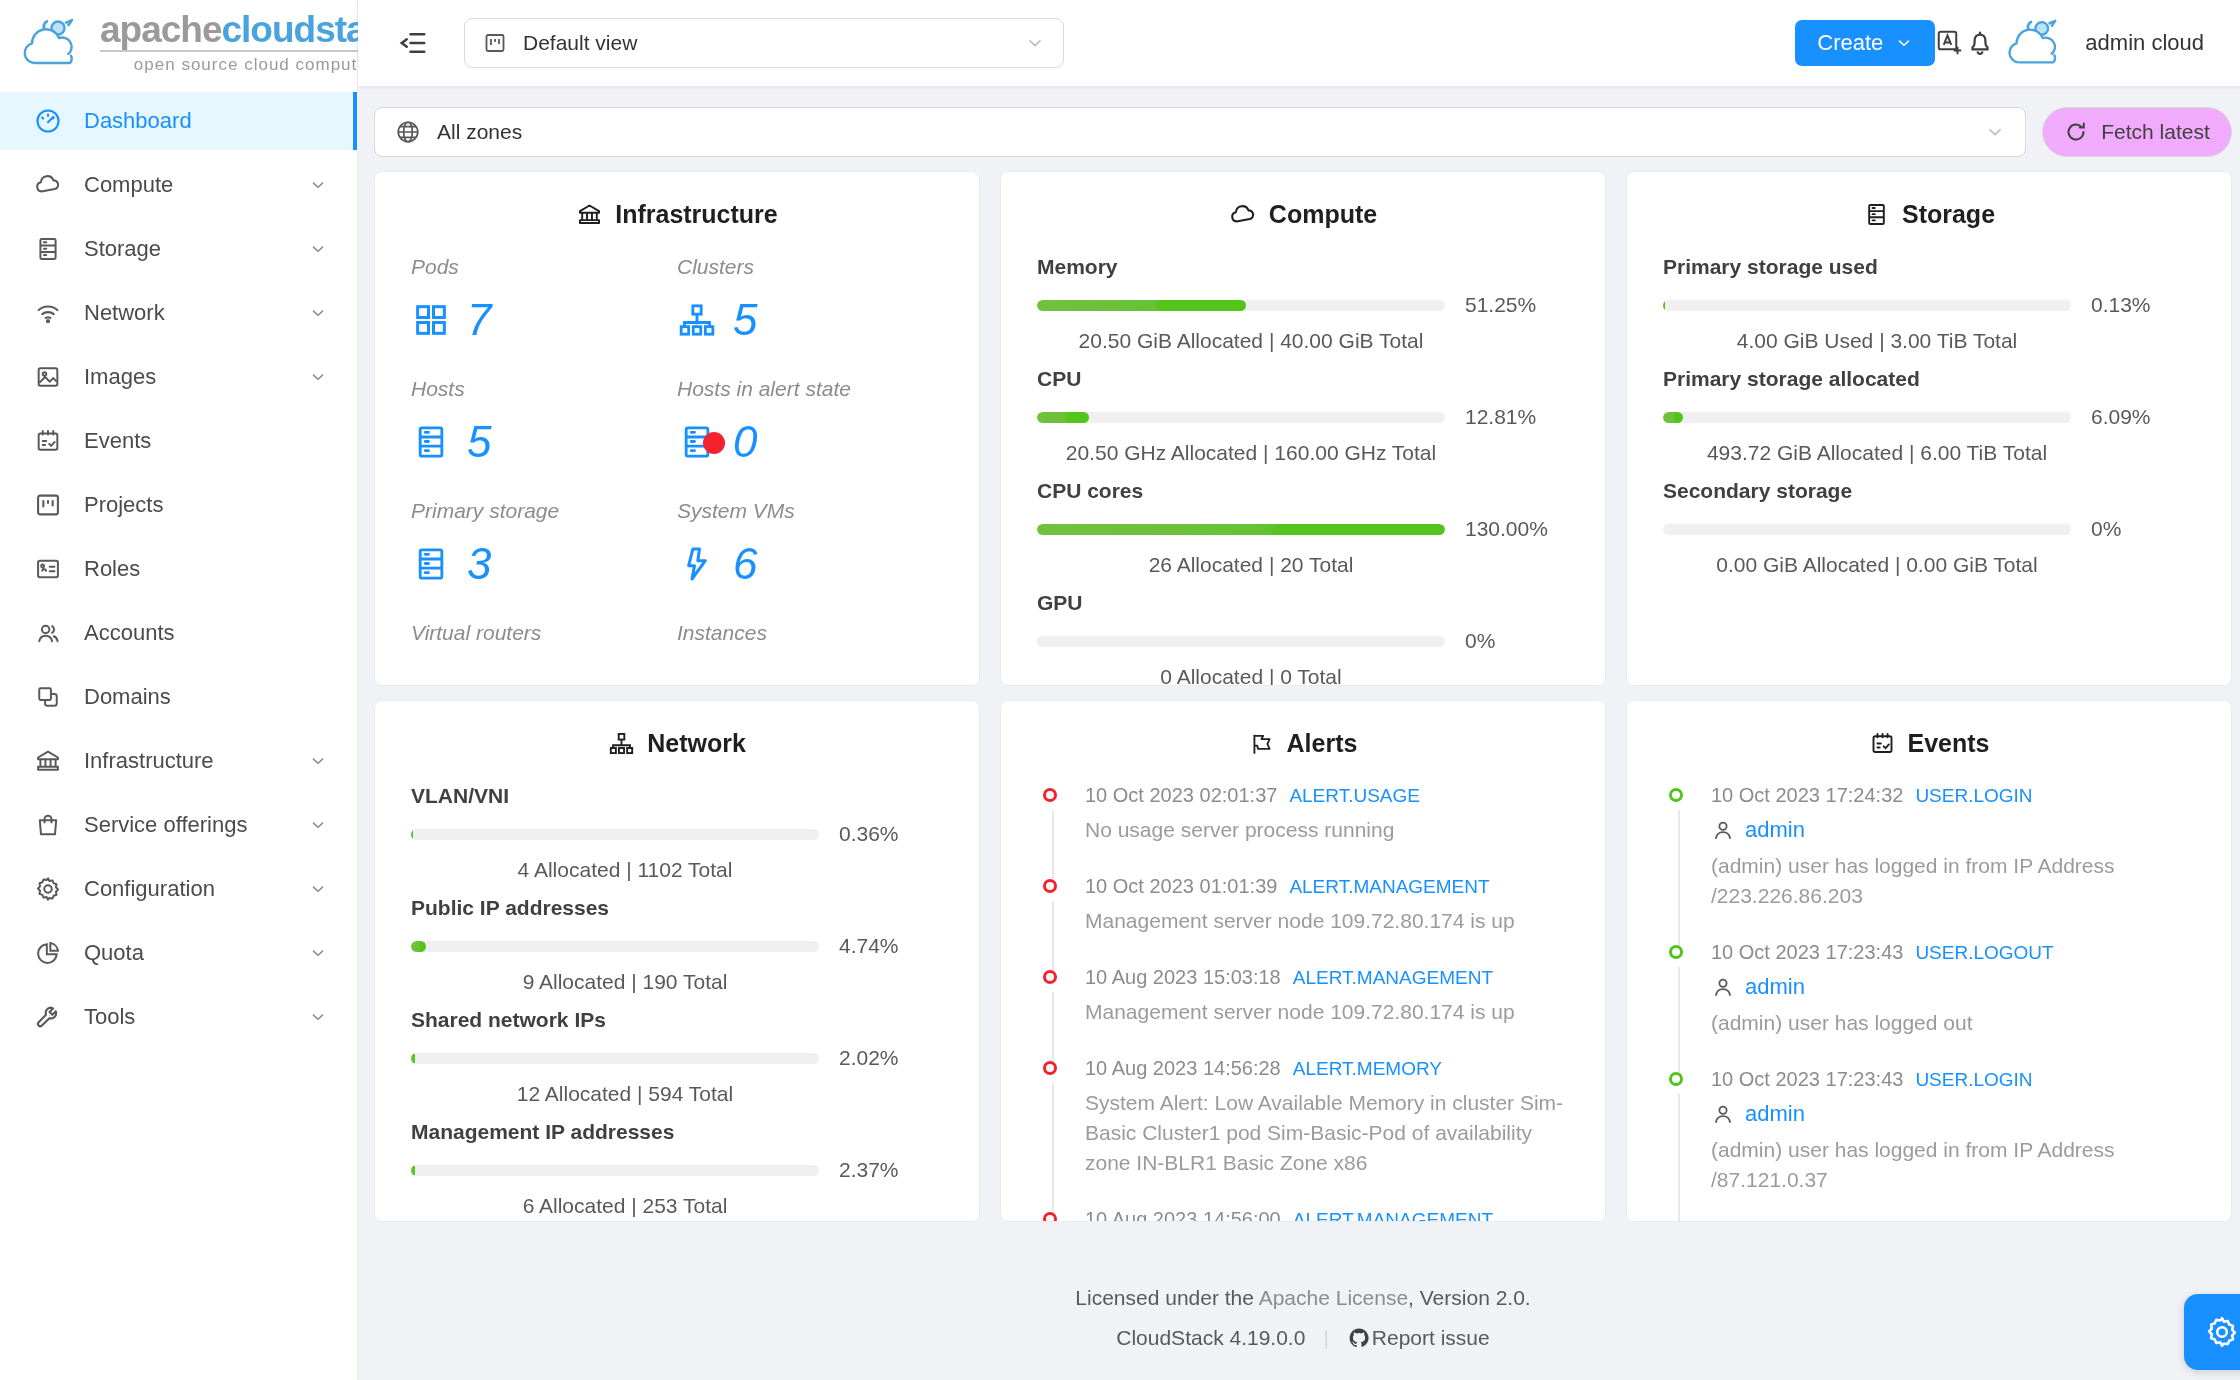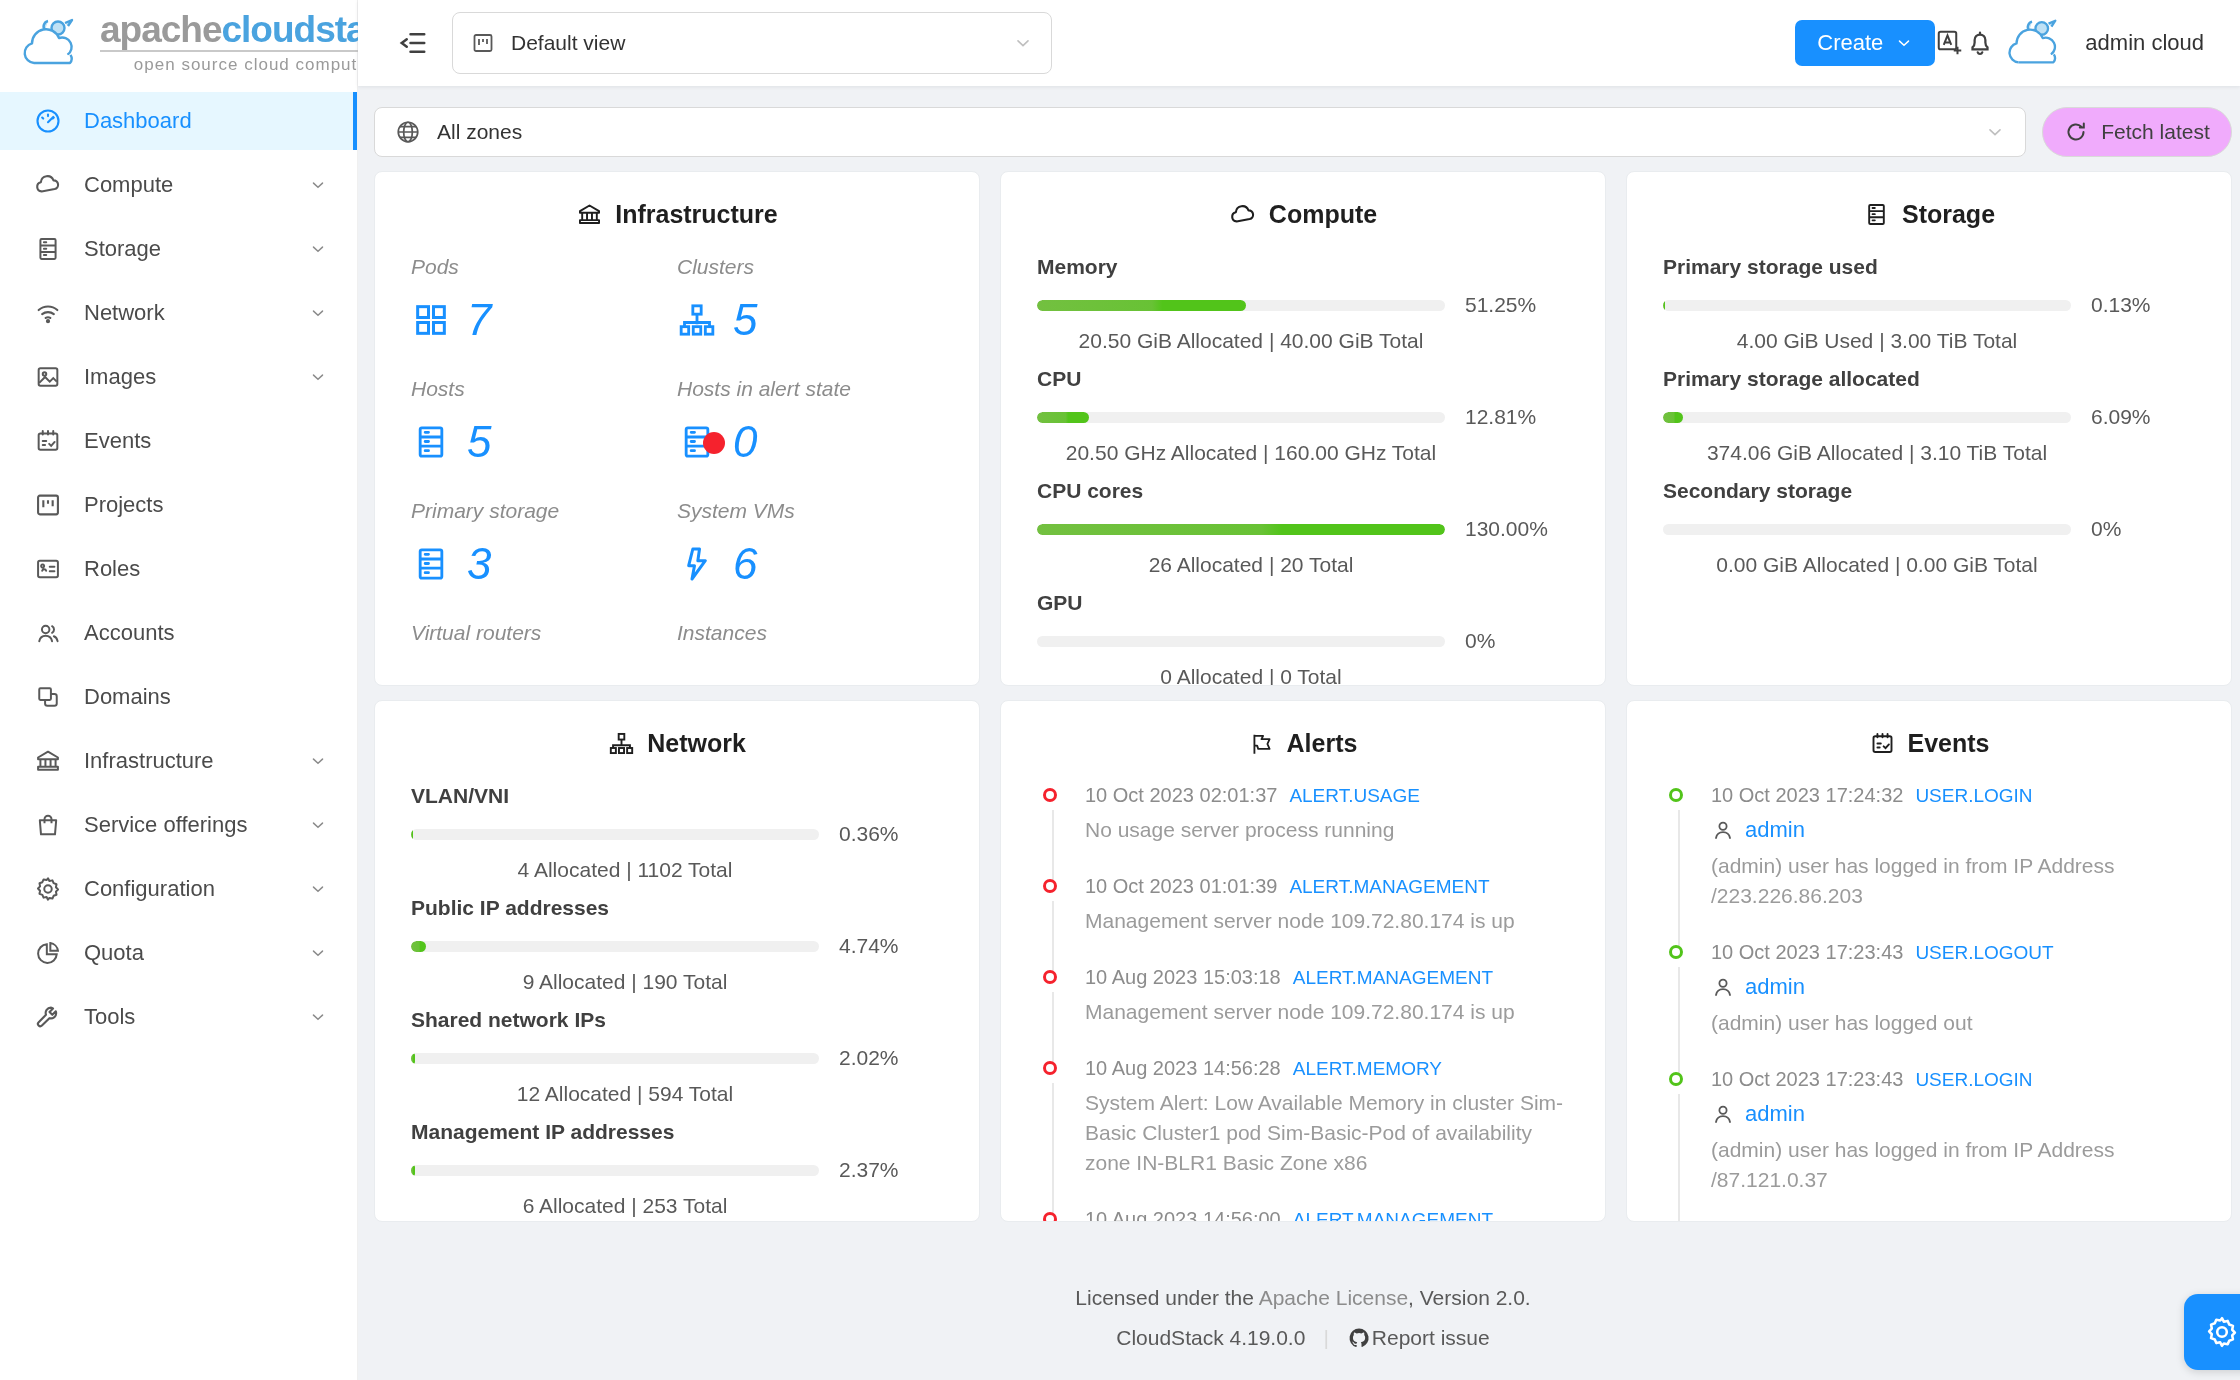--- a/index.html
+++ b/index.html
@@ -24,21 +24,21 @@
   .mi .lbl { flex:1; }
   .mi .chev { color:#8c8c8c; }
   .mi.active { background:#e6f7ff; color:#1890ff; }
   .mi.active .ic { color:#1890ff; }
   .mi.active::after { content:""; position:absolute; right:0; top:0; bottom:0; width:4px; background:#1890ff; }
 
   
   .main { flex:1; display:flex; flex-direction:column; min-width:0; }
   .topbar { height:86px; background:#fff; display:flex; align-items:center; padding:0 36px 0 40px; box-shadow:0 1px 4px rgba(0,21,41,.08); position:relative; z-index:2; }
   .fold { color:#404040; cursor:pointer; }
-  .viewsel { margin-left:24px; width:600px; height:62px; border:1px solid #d9d9d9; border-radius:8px; background:#fff; display:flex; align-items:center; gap:16px; padding:0 18px; font-size:21px; color:#333; cursor:pointer; }
+  .viewsel { margin-left:36px; width:600px; height:50px; border:1px solid #d9d9d9; border-radius:8px; background:#fff; display:flex; align-items:center; gap:16px; padding:0 18px; font-size:21px; color:#333; cursor:pointer; }
   .viewsel .vchev { margin-left:auto; color:#bfbfbf; }
   .topbar-right { margin-left:auto; display:flex; align-items:center; }
   .btn-create { height:46px; padding:0 22px; background:#1890ff; color:#fff; font-size:22px; border:none; border-radius:7px; display:flex; align-items:center; gap:12px; cursor:pointer; }
   .icon-btn { color:#404040; cursor:pointer; }
   .userchip { display:flex; align-items:center; gap:12px; cursor:pointer; }
   .username { font-size:22px; color:#333; }
 
   .content { flex:1; padding:21px 8px 0 16px; }
   .zonebar { display:flex; gap:16px; }
   .zonesel { flex:1; height:50px; background:#fff; border:1px solid #d9d9d9; border-radius:8px; display:flex; align-items:center; gap:16px; padding:0 20px; font-size:21px; color:#333; cursor:pointer; }
@@ -697,21 +697,21 @@
             <div class="m-detail">4.00 GiB Used | 3.00 TiB Total</div>
           </div>
           <div class="meter">
             <div class="m-label">Primary storage allocated</div>
             <div class="m-row">
                 <div class="track">
                   <div class="fill" style="width: 5%;"></div>
                 </div>
                 <span class="m-pct">6.09%</span>
               </div>
-            <div class="m-detail">374.06 GiB Allocated | 3.10 TiB Total</div>
+            <div class="m-detail">493.72 GiB Allocated | 6.00 TiB Total</div>
           </div>
           <div class="meter">
             <div class="m-label">Secondary storage</div>
             <div class="m-row">
                 <div class="track">
                   <div class="fill" style="width: 0%;"></div>
                 </div>
                 <span class="m-pct">0%</span>
               </div>
             <div class="m-detail">0.00 GiB Allocated | 0.00 GiB Total</div>

